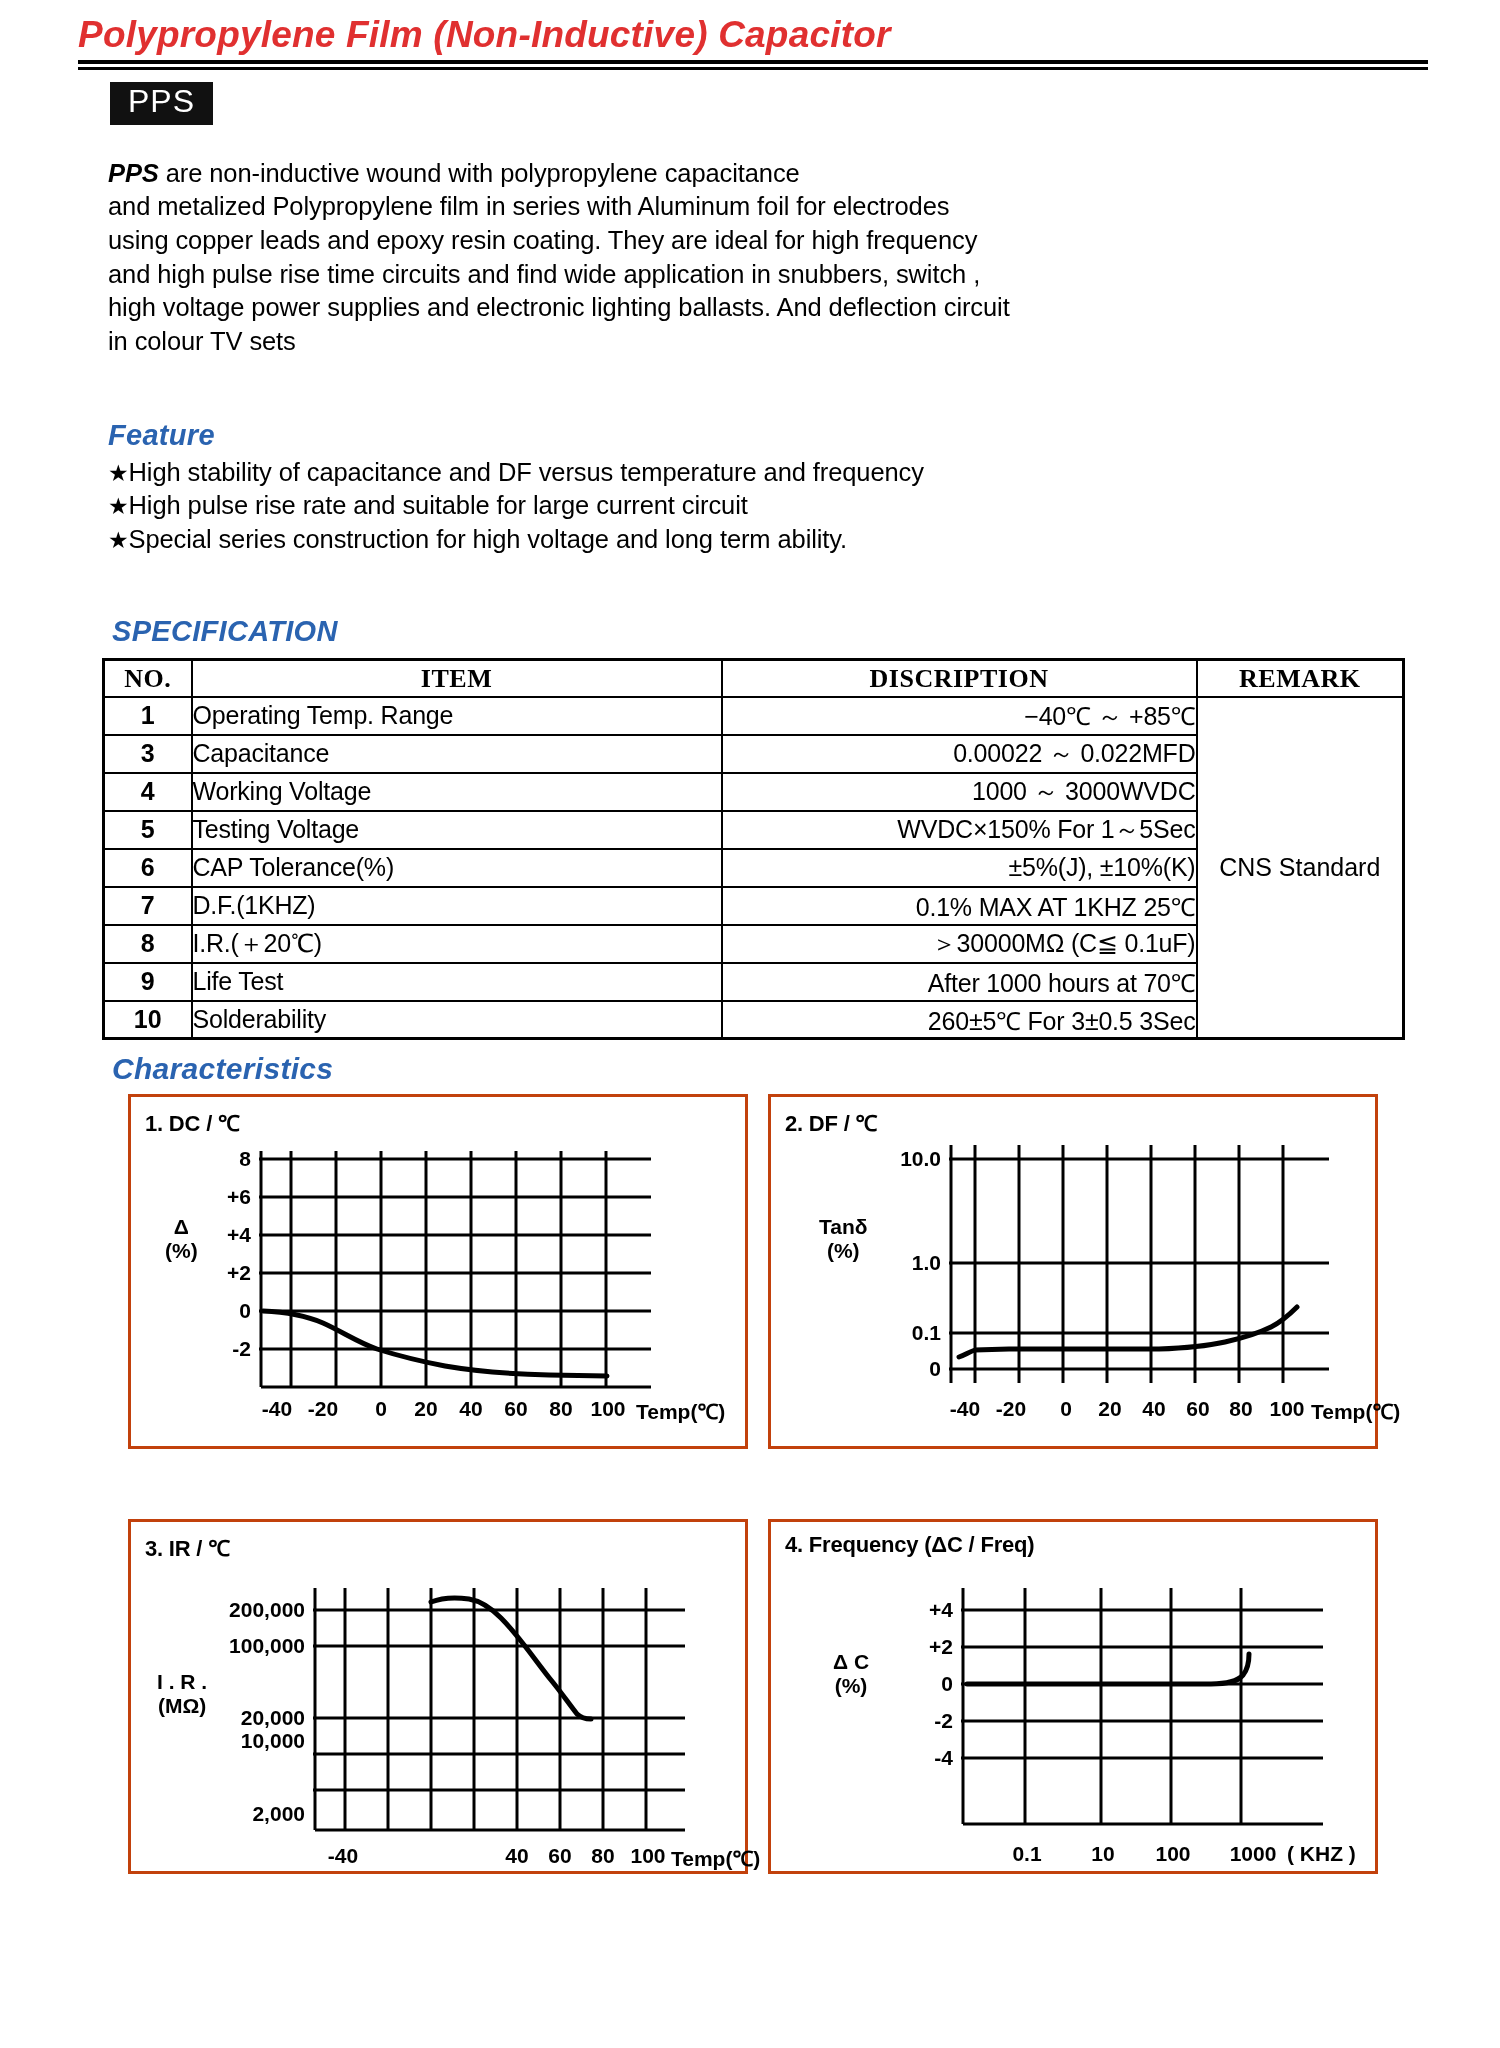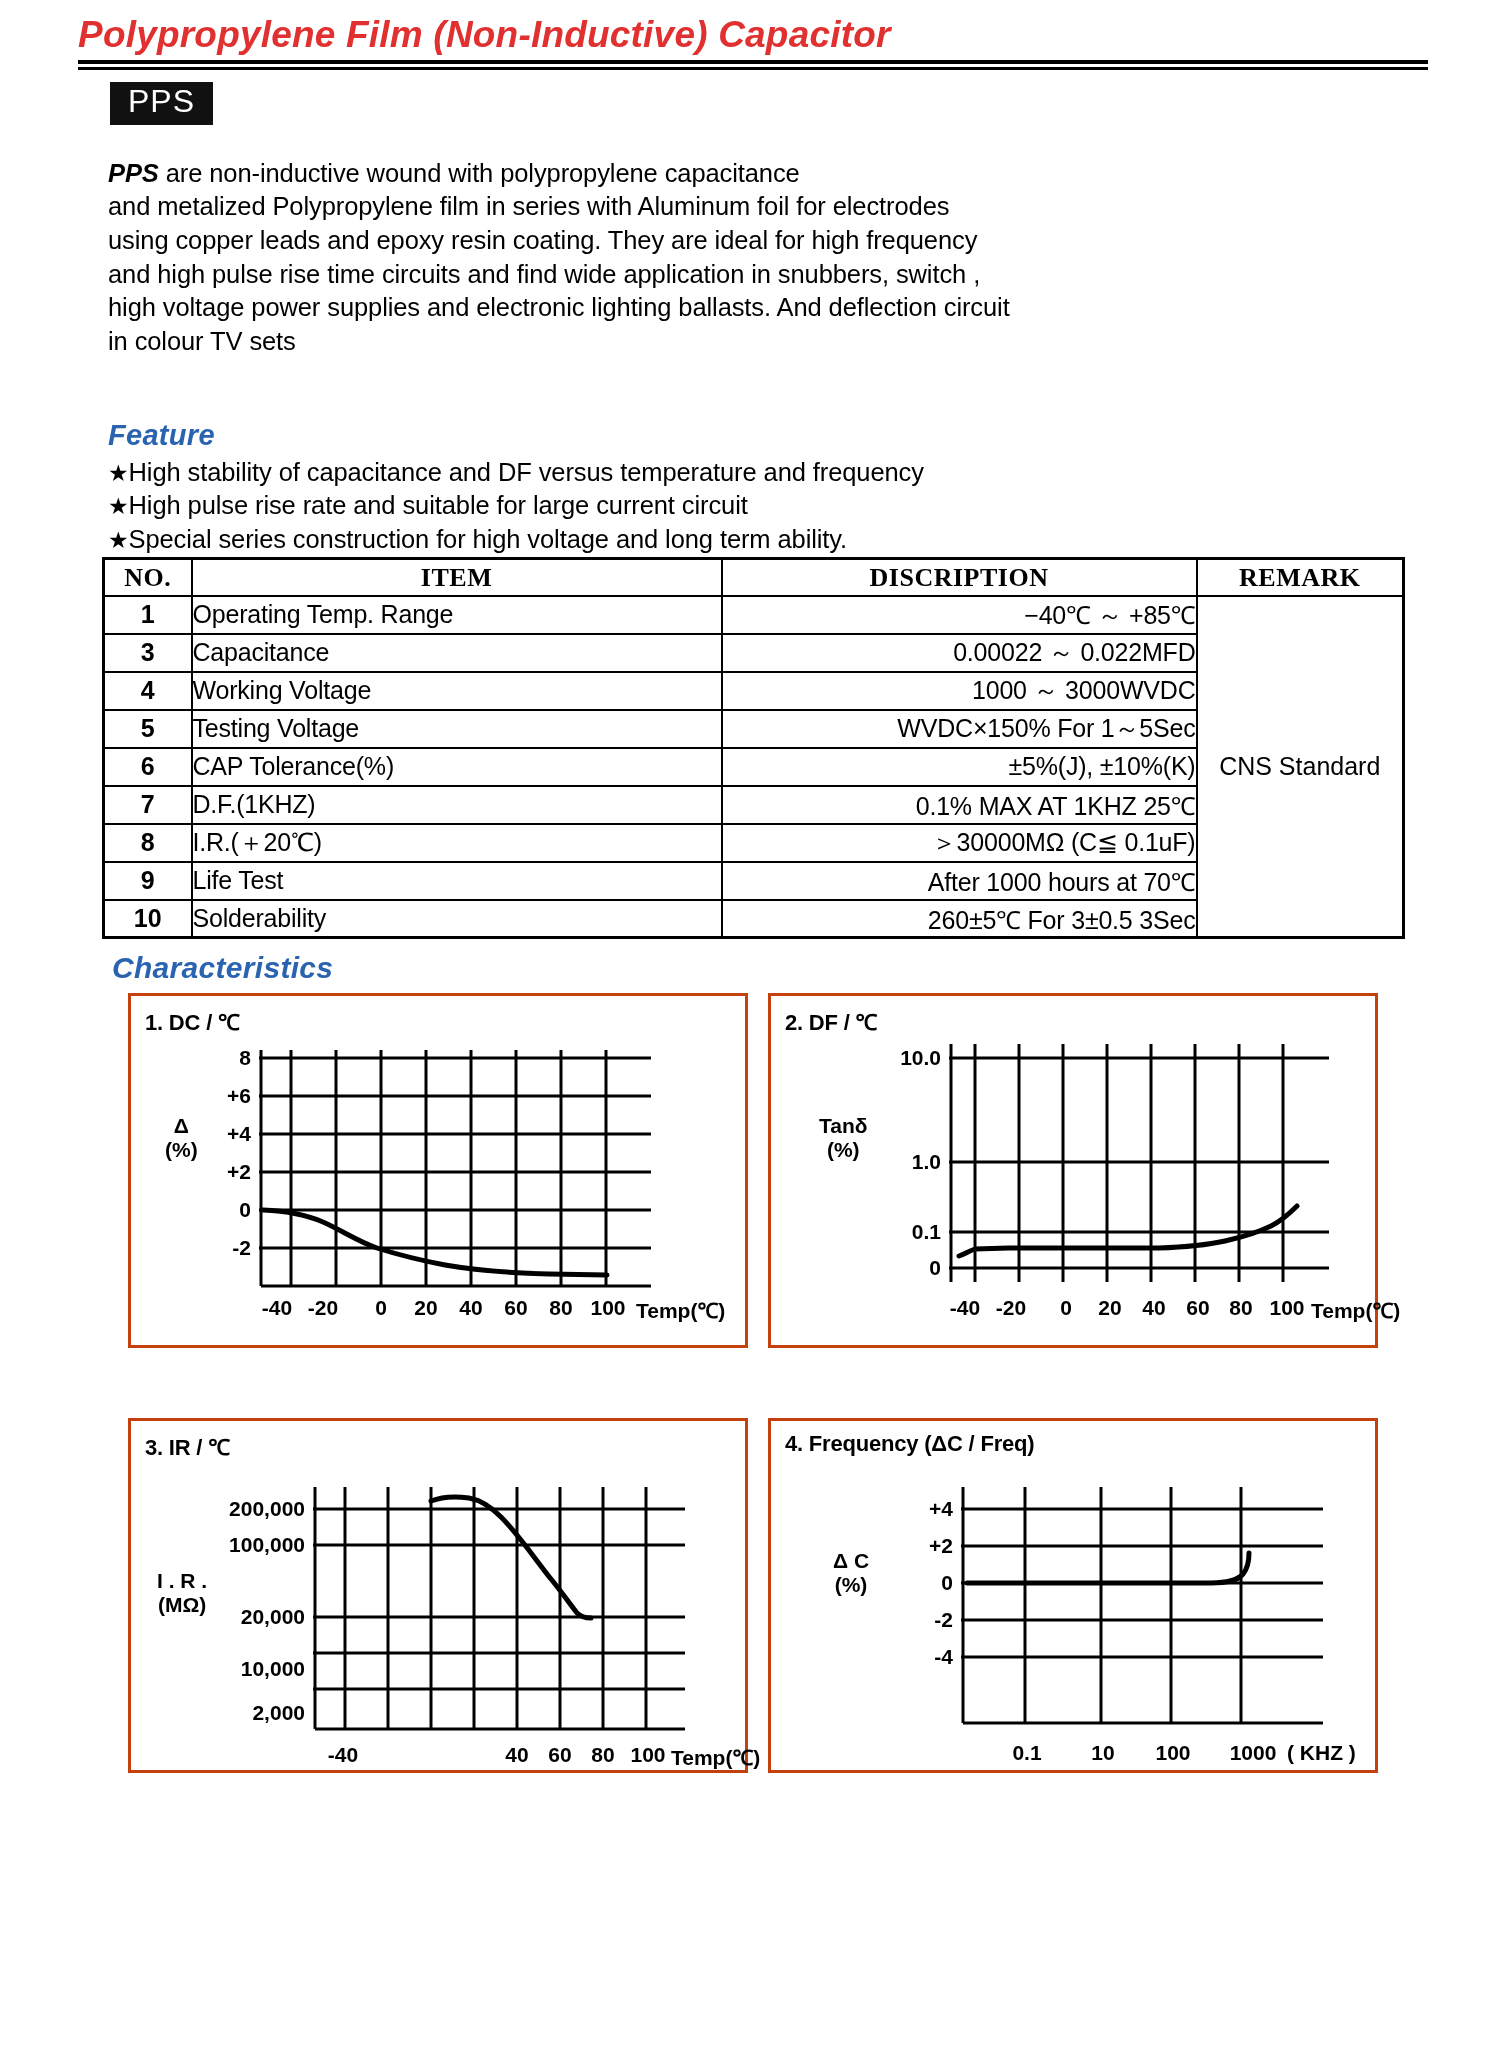--- a/index.html
+++ b/index.html
@@ -192,20 +192,21 @@
 
   
   <div class="sec-head feature-head">Feature</div>
   <div class="feature-list">
     <div class="feature-item"><span class="star">★</span><span>High stability of capacitance and DF versus temperature and frequency</span></div>
     <div class="feature-item"><span class="star">★</span><span>High pulse rise rate and suitable for large current circuit</span></div>
     <div class="feature-item"><span class="star">★</span><span>Special series construction for high voltage and long term ability.</span></div>
   </div>
 
   
+  <div class="sec-head spec-head">SPECIFICATION</div>
   <div class="spec-table-wrap">
     <table class="spec">
       <colgroup>
           <col class="c-no">
           <col class="c-item">
           <col class="c-desc">
           <col class="c-rem">
         </colgroup>
       <thead>
         <tr>
@@ -364,21 +365,21 @@
 
     <div class="chart-box">
       <div class="chart-title">3. IR / ℃</div>
       <div class="axis-label" style="left:26px; top:148px;">
         <div>I . R .</div>
         <div>(MΩ)</div>
       </div>
       <div class="ytick" style="left:74px; top:88px;  width:100px;">200,000</div>
       <div class="ytick" style="left:74px; top:124px; width:100px;">100,000</div>
       <div class="ytick" style="left:74px; top:196px; width:100px;">20,000</div>
-      <div class="ytick" style="left:74px; top:248px; width:100px;">10,000</div>
+      <div class="ytick" style="left:74px; top:219px; width:100px;">10,000</div>
       <div class="ytick" style="left:74px; top:268px; width:100px;margin-top:24px;">2,000</div>
       <div class="plot" style="left:182px; top:66px;">
         <svg width="380" height="250" viewBox="0 0 380 250">
           <g stroke="#000" stroke-width="3">
             <line x1="0" y1="22" x2="372" y2="22"></line>
             <line x1="0" y1="58" x2="372" y2="58"></line>
             <line x1="0" y1="130" x2="372" y2="130"></line>
             <line x1="0" y1="166" x2="372" y2="166"></line>
             <line x1="0" y1="202" x2="372" y2="202"></line>
           </g>

